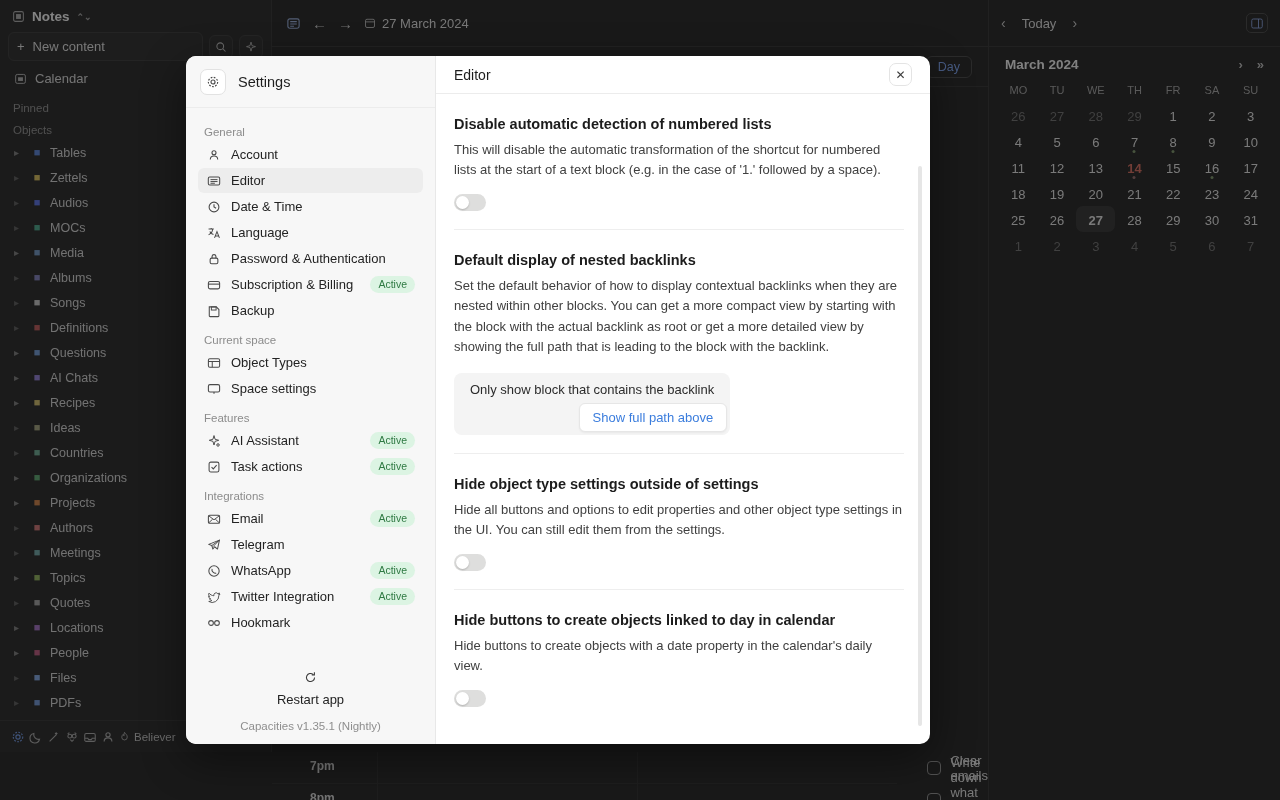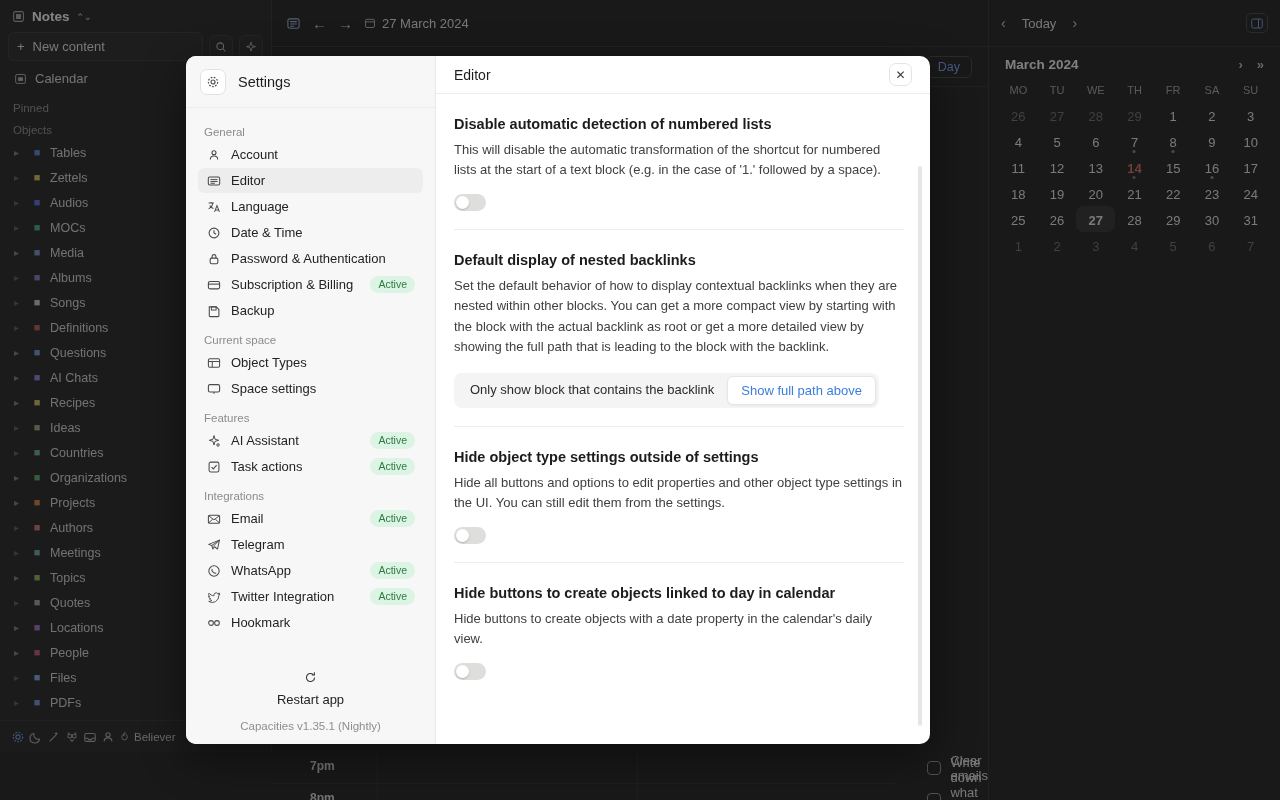--- a/index.html
+++ b/index.html
@@ -286,23 +286,23 @@
   .toggle {
     width: 32px; height: 17px; border-radius: 9px;
     background: #dededd; margin-top: 14px;
     display: flex; align-items: center; padding: 2px;
   }
   .toggle .knob {
     width: 13px; height: 13px; border-radius: 50%;
     background: #fff; box-shadow: 0 1px 2px rgba(0,0,0,.2);
   }
   .segmented {
-    display: inline-flex; align-items: flex-start;
+    display: inline-flex; align-items: flex-end;
     background: #f4f4f4; border-radius: 8px;
-    padding: 3px; margin-top: 16px;
+    padding: 3px; margin-top: 16px; flex-direction: column;
   }
   .seg-opt {
     font-size: 13px; color: #2b2b2b;
     padding: 6px 13px; border-radius: 6px;
   }
   .seg-opt.sel {
     background: #fff; color: #3b7ddd;
     border: 1px solid #e6e6e6;
     box-shadow: 0 1px 2px rgba(0,0,0,.05);
   }
@@ -716,34 +716,34 @@
             <svg width="14" height="14" viewBox="0 0 16 16">
               <rect x="1.5" y="3.5" width="13" height="9" rx="1.6" fill="none" stroke="#4a4a4a" stroke-width="1.2"></rect>
               <path d="M4 6.4h8M4 8.6h8M4 10.6h5" stroke="#4a4a4a" stroke-width="1.1"></path>
             </svg>
           </span>
           <span class="nav-label">Editor</span>
         </div>
         <div class="nav-item">
           <span class="nav-ic">
             <svg width="14" height="14" viewBox="0 0 16 16">
+              <circle cx="8" cy="8" r="5.6" fill="none" stroke="#4a4a4a" stroke-width="1.25"></circle>
+              <path d="M8 4.8V8l2.4 1.5" fill="none" stroke="#4a4a4a" stroke-width="1.25"></path>
+            </svg>
+          </span>
+          <span class="nav-label">Date &amp; Time</span>
+        </div>
+        <div class="nav-item">
+          <span class="nav-ic">
+            <svg width="14" height="14" viewBox="0 0 16 16">
               <path d="M1.8 3.5h6M4.8 2.2v1.3M6.4 3.5c0 3-2 5.4-4.6 6.6M3.2 6.2c.9 1.8 2.4 3 4.2 3.6" fill="none" stroke="#4a4a4a" stroke-width="1.15"></path>
               <path d="M8.6 13.6 11.4 6.4l2.8 7.2M9.6 11.3h3.6" fill="none" stroke="#4a4a4a" stroke-width="1.15"></path>
             </svg>
           </span>
           <span class="nav-label">Language</span>
-        </div>
-        <div class="nav-item">
-          <span class="nav-ic">
-            <svg width="14" height="14" viewBox="0 0 16 16">
-              <circle cx="8" cy="8" r="5.6" fill="none" stroke="#4a4a4a" stroke-width="1.25"></circle>
-              <path d="M8 4.8V8l2.4 1.5" fill="none" stroke="#4a4a4a" stroke-width="1.25"></path>
-            </svg>
-          </span>
-          <span class="nav-label">Date &amp; Time</span>
         </div>
         <div class="nav-item">
           <span class="nav-ic">
             <svg width="14" height="14" viewBox="0 0 16 16">
               <rect x="3.6" y="7" width="8.8" height="6.4" rx="1.7" fill="none" stroke="#4a4a4a" stroke-width="1.25"></rect>
               <path d="M5.8 7V5.2a2.2 2.2 0 0 1 4.4 0V7" fill="none" stroke="#4a4a4a" stroke-width="1.25"></path>
             </svg>
           </span>
           <span class="nav-label">Password &amp; Authentication</span>
         </div>

